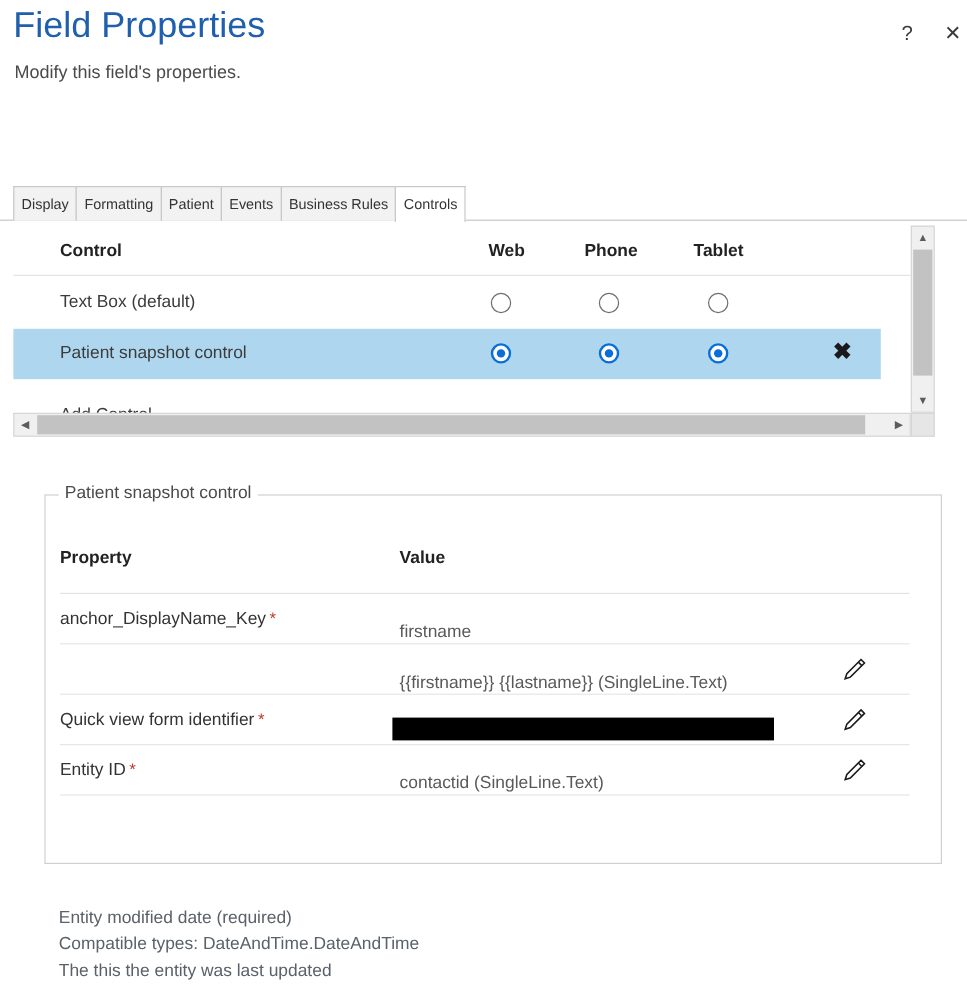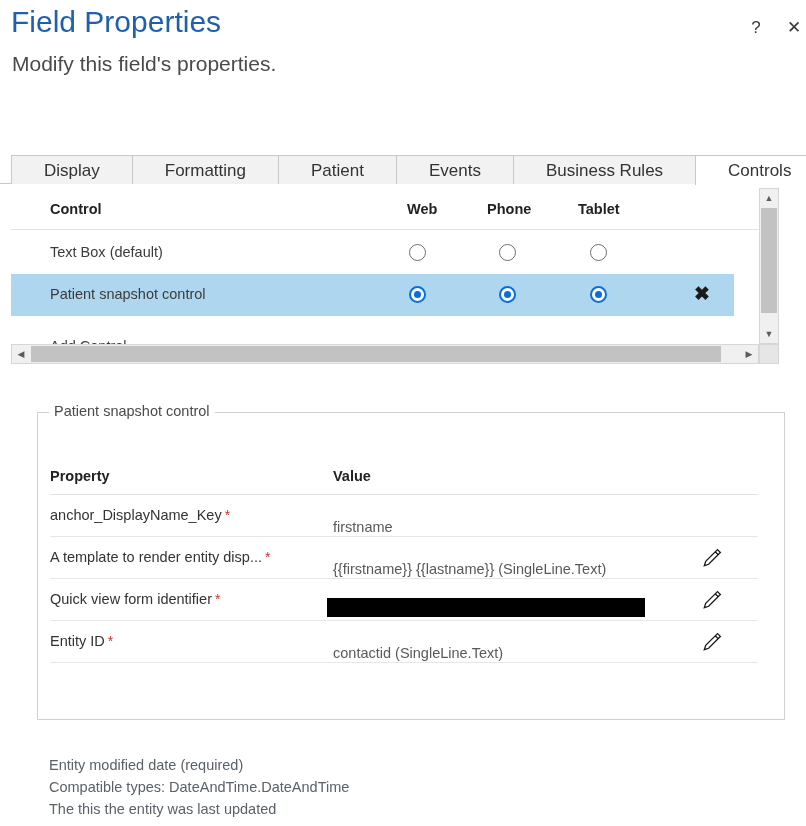--- a/index.html
+++ b/index.html
@@ -28,21 +28,21 @@
     left: 11px; top: 5px;
     font-size: 30px;
     font-weight: normal;
     color: #1f5fae;
     letter-spacing: 0px;
     white-space: nowrap;
   }
   #page-subtitle {
     position: absolute;
     left: 12px; top: 52px;
-    font-size: 21px;
+    font-size: 15px;
     color: #4a4a4a;
     white-space: nowrap;
   }
   #help-button {
     position: absolute;
     left: 745px; top: 17px;
     width: 22px; height: 22px;
     font-size: 17px;
     color: #3b3b3b;
     text-align: center;
@@ -73,24 +73,24 @@
   }
   #tabstrip .tabs-inner {
     position: absolute;
     left: 11px; top: 0;
     height: 29px;
     display: flex;
     align-items: stretch;
   }
   .tab {
     position: relative;
-    padding: 0 32px;
+    padding: 0 6px;
     height: 29px;
     line-height: 29px;
-    font-size: 17px;
+    font-size: 12px;
     color: #333333;
     background: #f2f2f2;
     border-left: 1px solid #c8c8c8;
     border-top: 1px solid #c8c8c8;
     border-right: 1px solid #c8c8c8;
     box-sizing: border-box;
     margin-right: -1px;
     white-space: nowrap;
     cursor: pointer;
     user-select: none;
@@ -281,21 +281,21 @@
     left: 12px; top: 44px;
     width: 708px;
   }
   .prop-head-row {
     position: relative;
     height: 37px;
     border-bottom: 1px solid #e3e3e3;
   }
   .prop-head-cell {
     position: absolute;
-    top: 11px;
+    top: 0;
     font-size: 14.5px;
     font-weight: bold;
     color: #222222;
     white-space: nowrap;
   }
   .prop-head-cell.c1 { left: 0px; }
   .prop-head-cell.c2 { left: 283px; }
   .prop-row {
     position: relative;
     height: 41px;
@@ -421,21 +421,20 @@
       <div class="prop-head-cell c1">Property</div>
       <div class="prop-head-cell c2">Value</div>
     </div>
 
     <div class="prop-row">
       <div class="prop-label"><span>anchor_DisplayName_Key</span><span class="req-star">*</span></div>
       <div class="prop-value">firstname</div>
     </div>
 
     <div class="prop-row">
-      <div class="prop-label"><span>A template to render entity disp...</span><span class="req-star">*</span></div>
       <div class="prop-value">{{firstname}} {{lastname}} (SingleLine.Text)</div>
       <div class="edit-icon">
         <svg width="24" height="24" viewBox="0 0 24 24" fill="none" stroke="#1a1a1a" stroke-width="1.3">
           <path d="M17.5 3.6 L20.4 6.5 L8.6 18.3 L4.3 19.7 L5.7 15.4 Z"></path>
           <path d="M15.3 5.8 L18.2 8.7"></path>
         </svg>
       </div>
     </div>
 
     <div class="prop-row">

